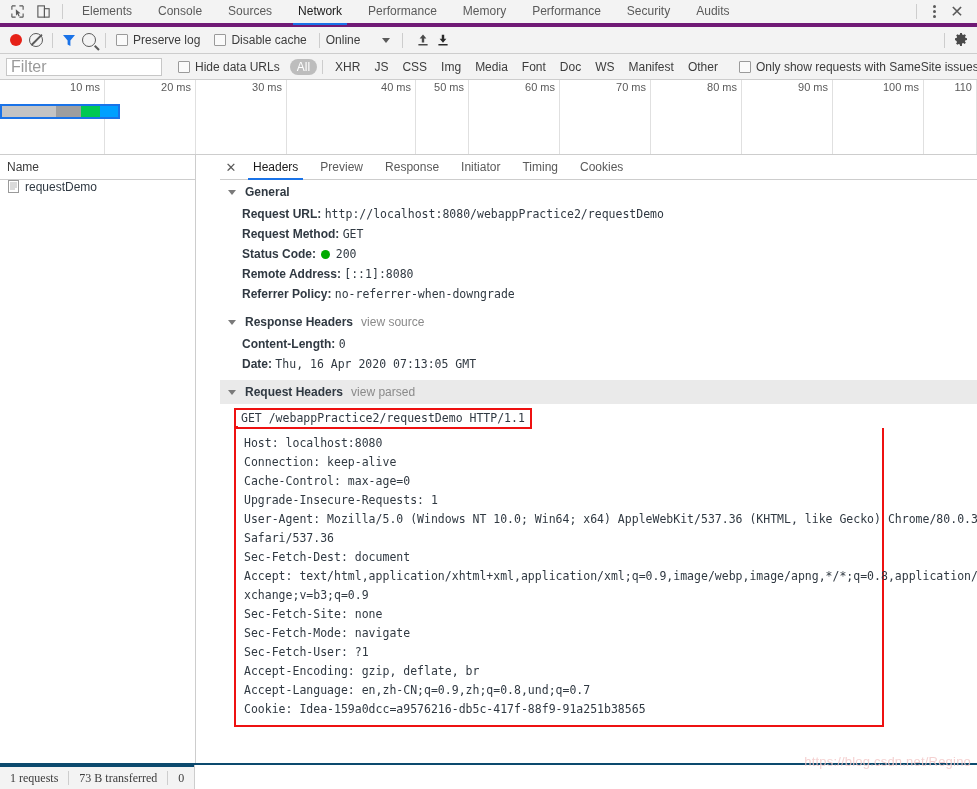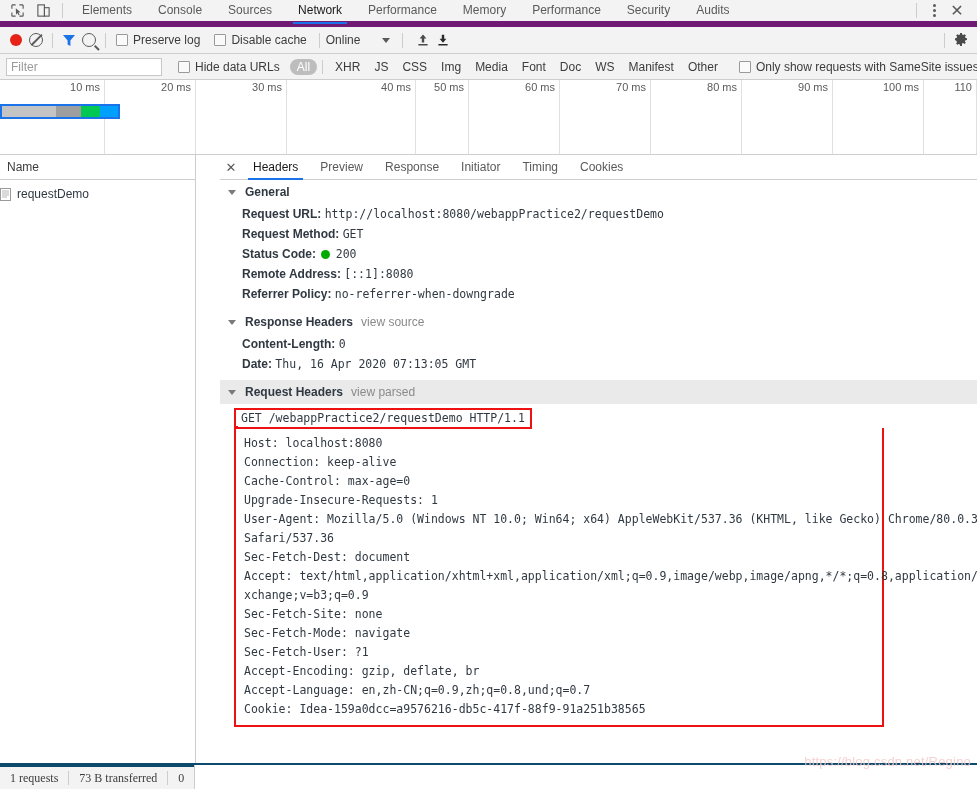--- a/index.html
+++ b/index.html
@@ -11,21 +11,21 @@
     font-size: 12px;
     color: #303942;
     overflow: hidden;
   }
   .devtools { width: 977px; height: 789px; position: relative; display: flex; flex-direction: column; }
 
   
   .tabbar {
     height: 27px; min-height: 27px;
     background: #f3f3f3;
-    border-bottom: 6px solid #701a75;
+    border-bottom: 4px solid #701a75;
     display: flex; align-items: center;
     padding: 0 4px;
     position: relative;
   }
   .tb-icon {
     width: 26px; height: 24px;
     display: flex; align-items: center; justify-content: center;
     cursor: pointer;
   }
   .vsep { width: 1px; height: 15px; background: #cdcdcd; margin: 0 6px; }
@@ -73,21 +73,21 @@
   .filterbar {
     height: 26px; min-height: 26px;
     background: #f3f3f3;
     border-bottom: 1px solid #cdcdcd;
     display: flex; align-items: center;
     padding: 0 6px;
   }
   .filter-input {
     width: 156px; height: 18px;
     border: 1px solid #c7c7c7; background: #fff;
-    font-family: "Liberation Sans", sans-serif; font-size: 12px;
+    font-family: "Liberation Sans", sans-serif; font-size: 16px;
     color: #333; padding: 0 4px; outline: none; border-radius: 0;
   }
   .filter-input::placeholder { color: #9a9a9a; }
   .ftype {
     padding: 1px 7px; font-size: 12px; color: #3c3c3c; cursor: pointer;
     border-radius: 9px; white-space: nowrap;
   }
   .ftype.sel { background: #bdbdbd; color: #fff; }
   .fsep { width:1px; height:14px; background:#cdcdcd; margin: 0 5px; }
 
@@ -122,22 +122,22 @@
     display: flex; flex-direction: column;
     background: #fff;
   }
   .lp-head {
     height: 25px; min-height: 25px; line-height: 25px;
     border-bottom: 1px solid #cdcdcd;
     font-size: 12px; color: #3c3c3c; padding-left: 7px;
     background: #fff;
   }
   .req-row {
-    height: 21px; display: flex; align-items: flex-end;
-    gap: 6px; padding-left: 0; font-size: 12px; color: #303942;
+    height: 21px; display: flex; align-items: flex-start;
+    gap: 6px; padding-left: 8px; font-size: 12px; color: #303942;
     cursor: pointer;
   }
   .doc-ic { width: 11px; height: 13px; }
   .lp-spacer { flex: 1; }
 
   .right-pane { flex: 1; display: flex; flex-direction: column; min-width: 0; background: #fff; }
   .rp-tabs {
     height: 25px; min-height: 25px;
     border-bottom: 1px solid #cdcdcd;
     display: flex; align-items: center; background: #fff;

